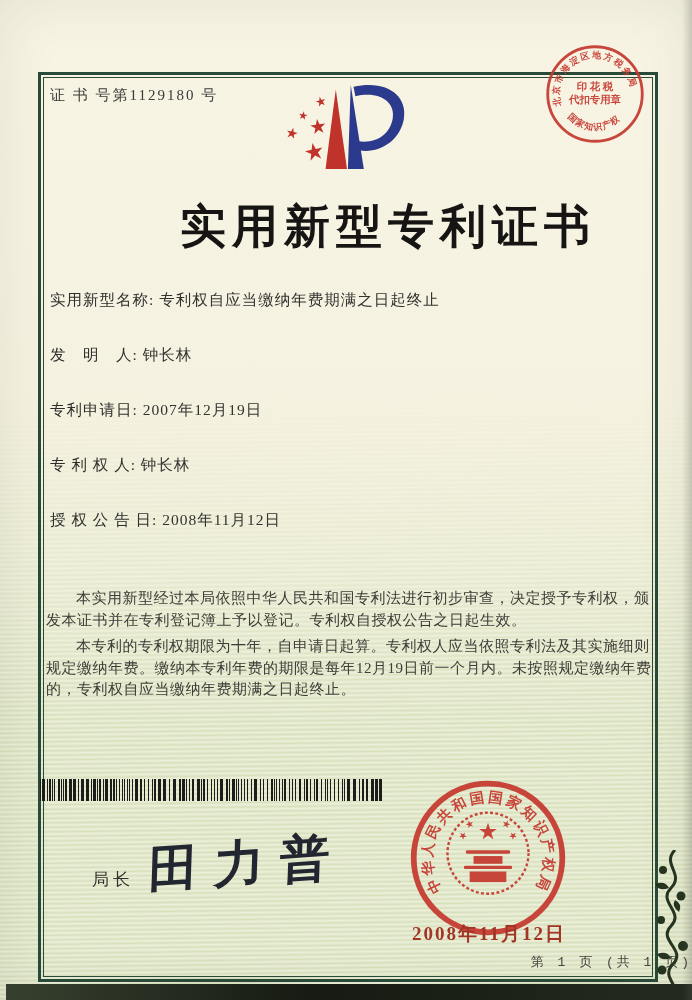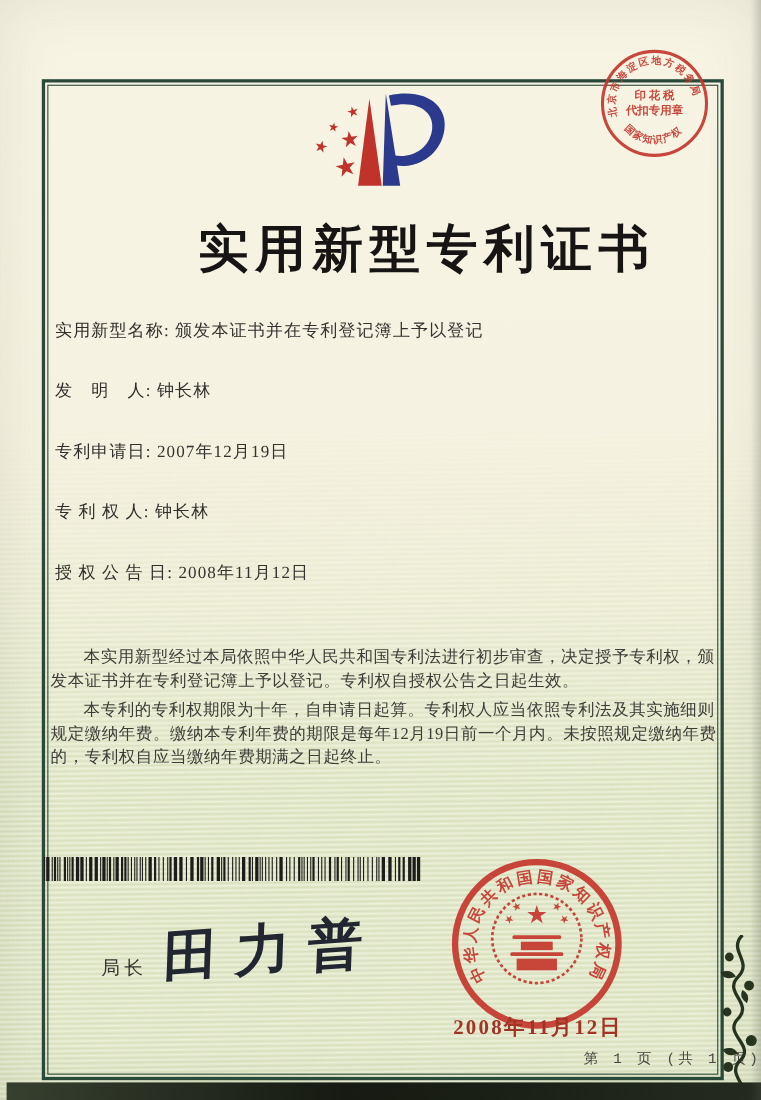--- a/index.html
+++ b/index.html
@@ -71,20 +71,21 @@
 </style>
 </head>
 <body>
 
 <div class="page">
 
   <div class="frame">
     <div class="frame-inner"></div>
   </div>
 
+  <div class="cert-no">证 书 号第1129180 号</div>
 
   <div class="logo">
     <svg viewBox="0 0 150 112" width="140" height="108">
       <defs>
         <path id="st" d="M0,-10 L2.25,-3.09 L9.51,-3.09 L3.63,1.18 L5.88,8.09 L0,3.82 L-5.88,8.09 L-3.63,1.18 L-9.51,-3.09 L-2.25,-3.09 Z"></path>
       </defs>
       <path d="M82,14 C118,6 140,24 136,48 C132,73 108,86 88,82 L86,72 C104,76 121,66 124,48 C127,30 110,18 84,24 Z" fill="#2b3a8c"></path>
       <polygon points="79,12 93,102 76,102" fill="#2b3a8c"></polygon>
       <polygon points="63,17 75,102 52,102" fill="#c0332b"></polygon>
       <use href="#st" transform="translate(47,30) scale(0.55) rotate(-15)" fill="#c0332b"></use>
@@ -107,21 +108,21 @@
       <path id="taxBot" d="M 25.9 79.4 A 38 38 0 0 0 84.1 79.4" fill="none"></path>
       <text font-size="9.5" fill="#c5392f" letter-spacing="1" font-weight="700">
         <textPath href="#taxBot" startOffset="0">国家知识产权局</textPath>
       </text>
     </svg>
   </div>
 
   <div class="title">实用新型专利证书</div>
 
   <div class="fields">
-    <div class="field"><span class="lab">实用新型名称: </span><span class="val">颁发本证书并在专利登记簿上予以登记</span></div>
+    <div class="field"><span class="lab">实用新型名称: </span><span class="val">专利权自应当缴纳年费期满之日起终止</span></div>
     <div class="field"><span class="lab">发　明　人: </span><span class="val">钟长林</span></div>
     <div class="field"><span class="lab">专利申请日: </span><span class="val">2007年12月19日</span></div>
     <div class="field"><span class="lab">专 利 权 人: </span><span class="val">钟长林</span></div>
     <div class="field"><span class="lab">授 权 公 告 日: </span><span class="val">2008年11月12日</span></div>
   </div>
 
   <div class="paras">
     <p>本实用新型经过本局依照中华人民共和国专利法进行初步审查，决定授予专利权，颁发本证书并在专利登记簿上予以登记。专利权自授权公告之日起生效。</p>
     <p>本专利的专利权期限为十年，自申请日起算。专利权人应当依照专利法及其实施细则规定缴纳年费。缴纳本专利年费的期限是每年12月19日前一个月内。未按照规定缴纳年费的，专利权自应当缴纳年费期满之日起终止。</p>
   </div>

